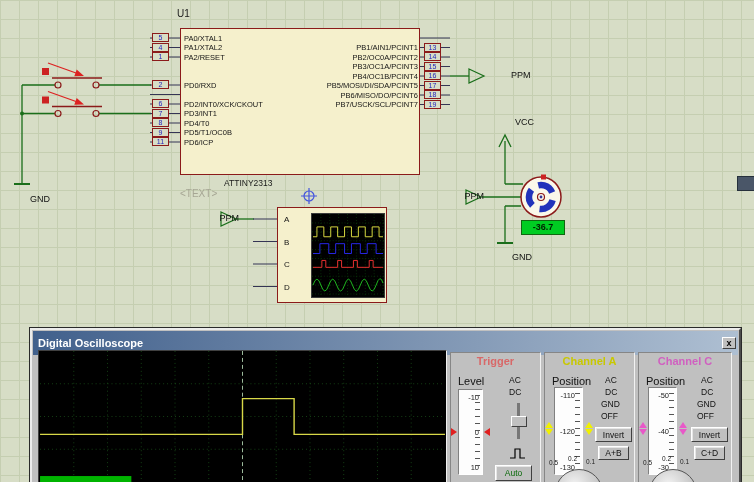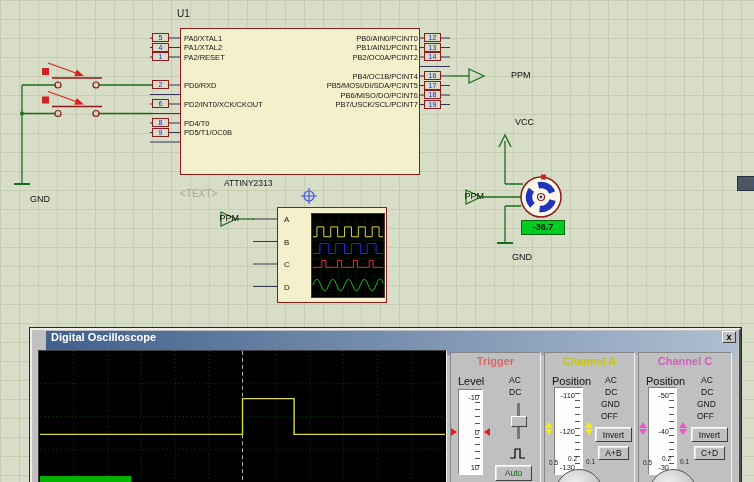--- a/index.html
+++ b/index.html
@@ -40,23 +40,23 @@
   
   .miniscope { position:absolute; left:277px; top:207px; width:110px; height:96px;
                background:#f5f0cc; border:1px solid #8b1a1a; box-sizing:border-box; z-index:3; }
   .mini-ch { position:absolute; left:6px; font-size:8px; color:#141414; }
   .mini-screen { position:absolute; left:33px; top:5px; width:74px; height:85px;
                  background:#000; border:1px solid #3a3a3a; box-sizing:border-box; }
   
   .osc-window { position:absolute; left:30px; top:328px; width:711px; height:160px;
                 background:#c0c0c0; border:2px solid; border-color:#ececec #4c4c4c #4c4c4c #ececec;
                 outline:1px solid #2a2a2a; box-sizing:border-box; z-index:10; }
-  .osc-titlebar { position:absolute; left:14px; right:1px; top:1px; height:24px;
+  .osc-titlebar { position:absolute; left:1px; right:1px; top:1px; height:24px;
                   background:linear-gradient(90deg,#41608c 0%, #7d94b2 55%, #aebfd2 100%);
-                  display:flex; }
+                  display:flex; align-items:center; }
   .osc-title { color:#fff; font:bold 11px "Liberation Sans",sans-serif; margin-left:5px; flex:1;
                white-space:nowrap; overflow:hidden; }
   .osc-close { width:14px; height:12px; margin-right:2px; background:#c0c0c0;
                border:1px solid; border-color:#fff #404040 #404040 #fff;
                font:bold 9px "Liberation Sans",sans-serif; line-height:9px; text-align:center;
                padding:0; color:#000; }
   .osc-display { position:absolute; left:6px; top:20px; width:409px; height:133px;
                  background:#000; border:1px solid; border-color:#404040 #f0f0f0 #f0f0f0 #404040;
                  box-sizing:border-box; }
   .panel { position:absolute; top:22px; height:135px; background:#c0c0c0;
@@ -175,40 +175,48 @@
       <span class="plabel">PA2/RESET</span>
     </div>
   <div class="lpin" style="top:80px">
       <span class="nbox">2</span>
       <span class="plabel">PD0/RXD</span>
     </div>
   <div class="lpin" style="top:99px">
       <span class="nbox">6</span>
       <span class="plabel">PD2/INT0/XCK/CKOUT</span>
     </div>
+  <div class="lpin" style="top:108.5px">
+      <span class="nbox">7</span>
+      <span class="plabel">PD3/INT1</span>
+    </div>
   <div class="lpin" style="top:118px">
       <span class="nbox">8</span>
       <span class="plabel">PD4/T0</span>
     </div>
   <div class="lpin" style="top:127.5px">
       <span class="nbox">9</span>
       <span class="plabel">PD5/T1/OC0B</span>
     </div>
-
-  <div class="rpin" style="top:33px">
-      <span class="nbox">12</span>
-      <span class="plabel">PB0/AIN0/PCINT0</span>
-    </div>
+  <div class="lpin" style="top:137px">
+      <span class="nbox">11</span>
+      <span class="plabel">PD6/ICP</span>
+    </div>
+
   <div class="rpin" style="top:42.5px">
       <span class="nbox">13</span>
       <span class="plabel">PB1/AIN1/PCINT1</span>
     </div>
   <div class="rpin" style="top:52px">
       <span class="nbox">14</span>
       <span class="plabel">PB2/OC0A/PCINT2</span>
+    </div>
+  <div class="rpin" style="top:61.5px">
+      <span class="nbox">15</span>
+      <span class="plabel">PB3/OC1A/PCINT3</span>
     </div>
   <div class="rpin" style="top:71px">
       <span class="nbox">16</span>
       <span class="plabel">PB4/OC1B/PCINT4</span>
     </div>
   <div class="rpin" style="top:80.5px">
       <span class="nbox">17</span>
       <span class="plabel">PB5/MOSI/DI/SDA/PCINT5</span>
     </div>
   <div class="rpin" style="top:90px">

